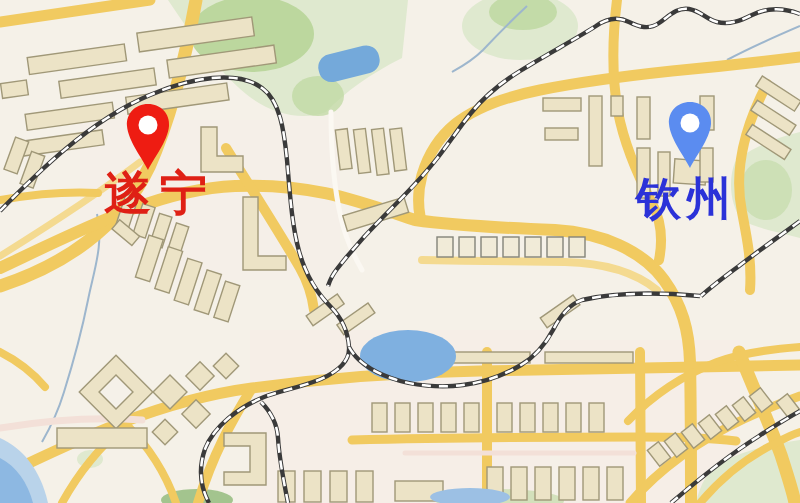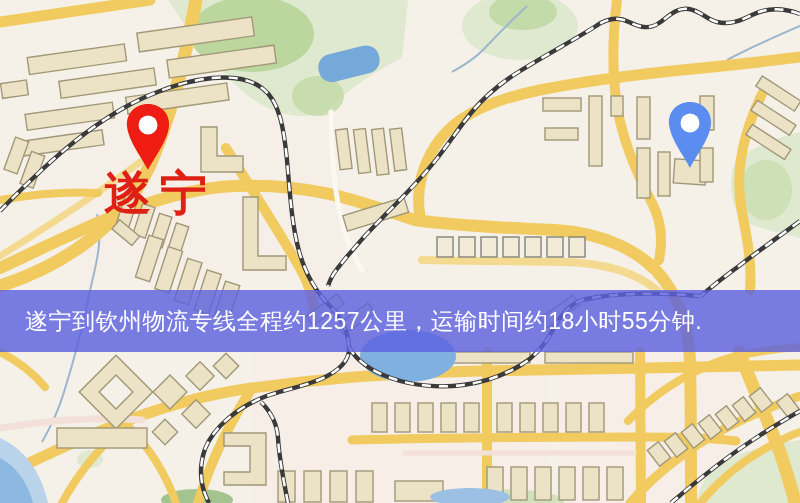--- a/index.html
+++ b/index.html
@@ -305,18 +305,16 @@
 
   <div class="pin" style="left:663px;top:99px;">
     <svg width="54" height="70" viewBox="0 0 54 70">
       <path d="M27,69 C23,60 7,40 6,25 C5,13 14,3 27,3 C40,3 49,13 48,25 C47,40 31,60 27,69 Z" fill="#5b8cf0"></path>
       <circle cx="27" cy="24" r="9.5" fill="#ffffff"></circle>
     </svg>
   </div>
 
   <div class="city-label label-origin" style="color: rgb(223, 32, 21);">遂宁</div>
 
-
-  <div class="banner" style="background-color: rgba(93, 97, 223, 0.82);">
-    <span style="color: rgb(255, 255, 255);">遂宁到钦州物流专线全程约1257公里，运输时间约18小时55分钟.</span>
-  </div>
+  <div class="city-label label-dest" style="color: rgb(43, 50, 216);">钦州</div>
+
 
 </div>
 
 </body></html>

